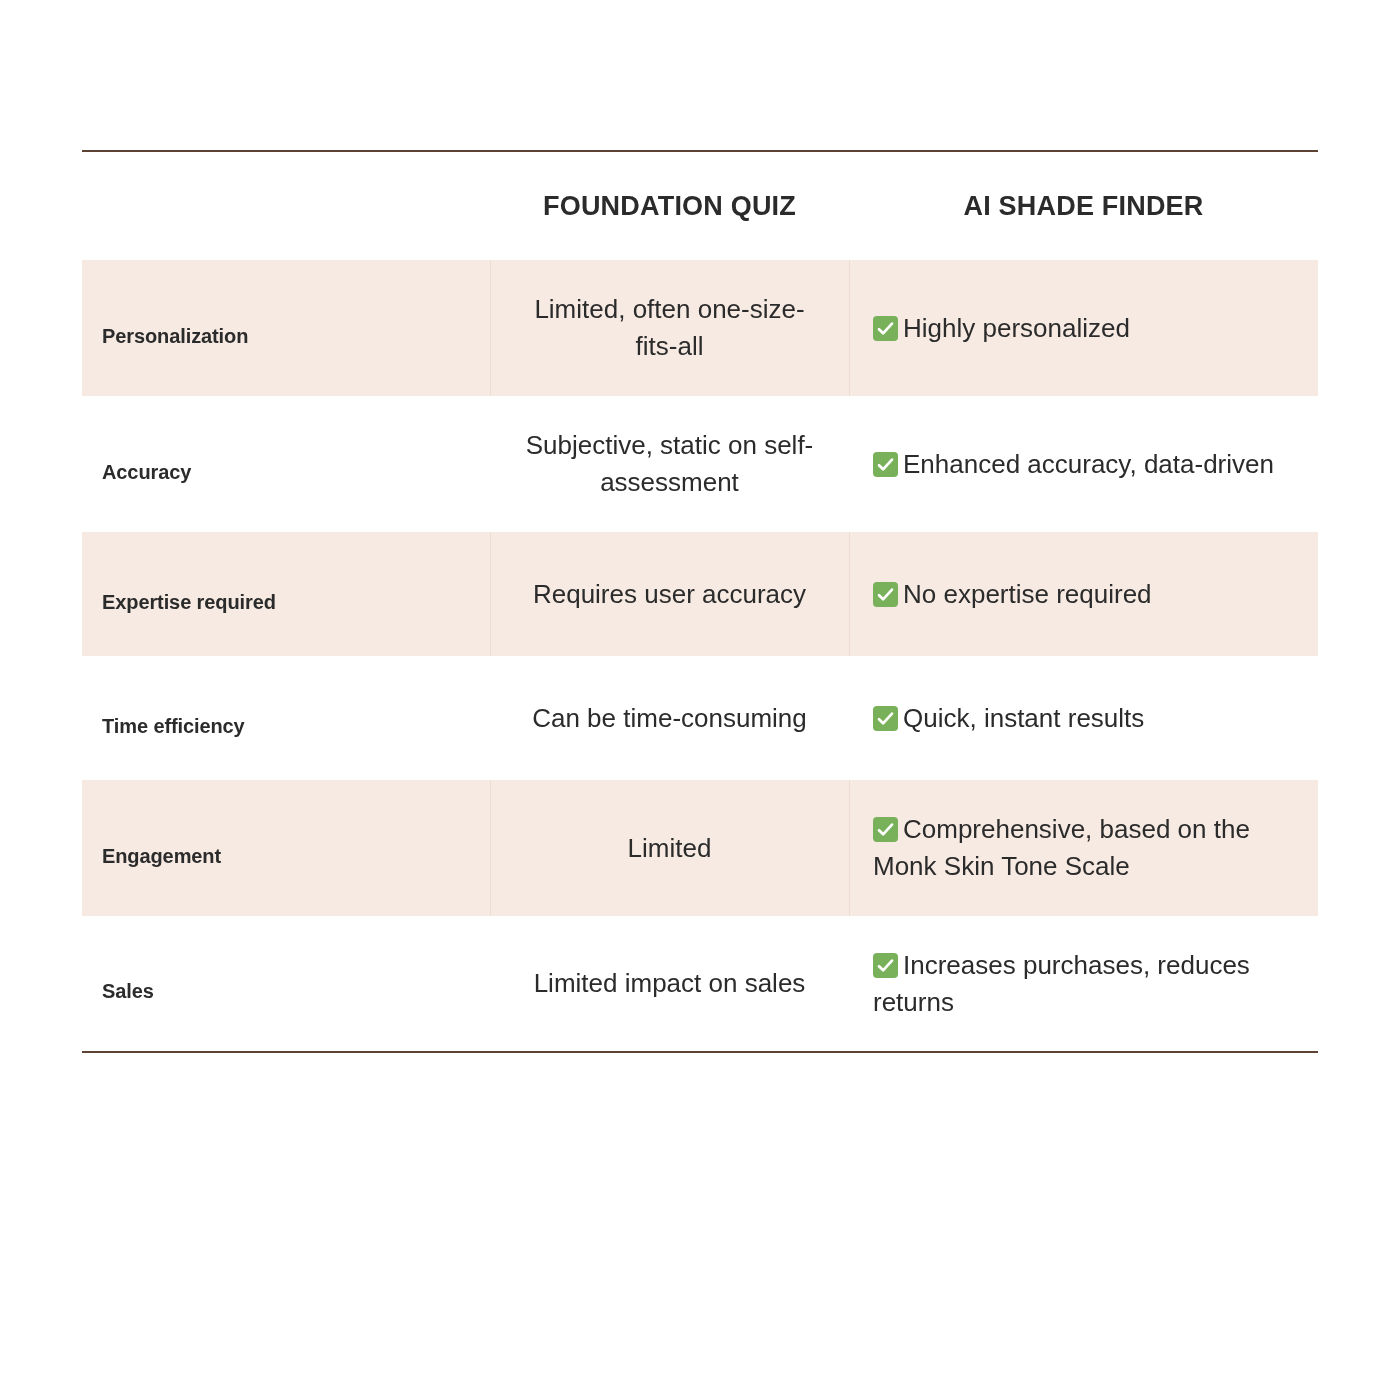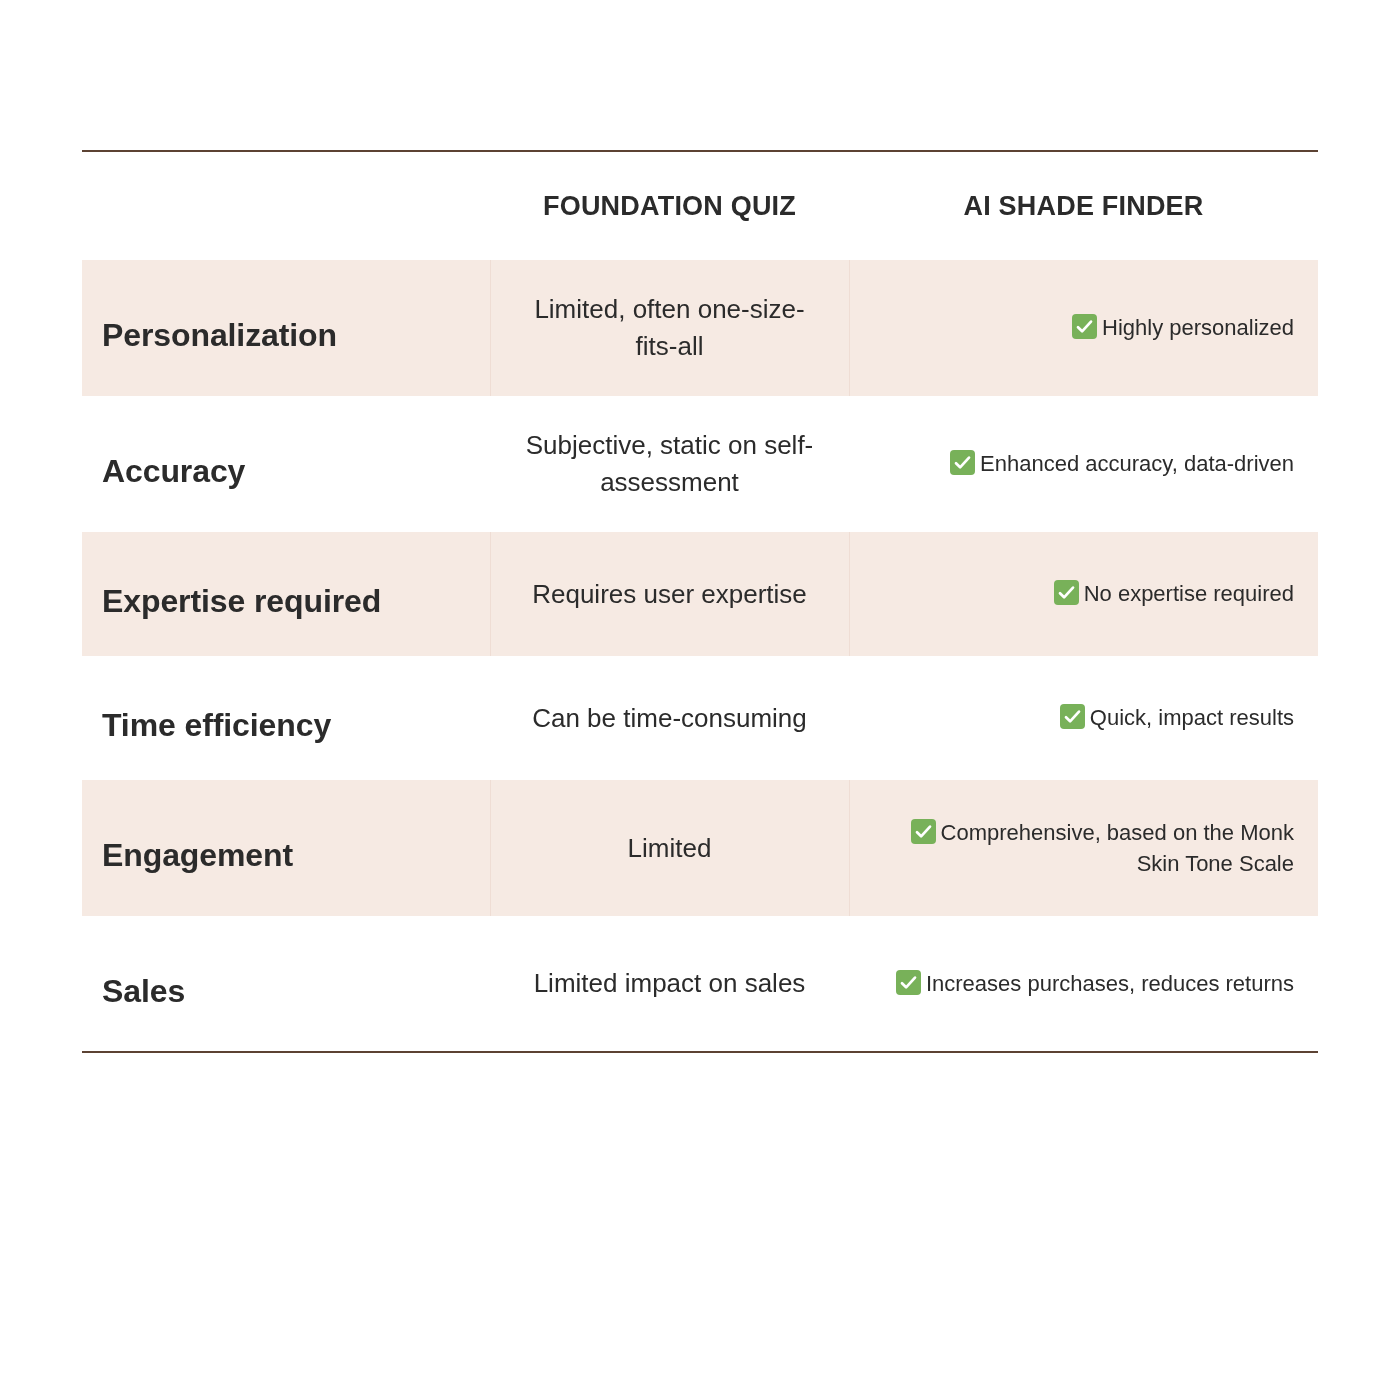--- a/index.html
+++ b/index.html
@@ -72,39 +72,39 @@
   tbody tr.plain  td { background: #ffffff; }
 
   tbody tr.shaded td.cell-quiz,
   tbody tr.shaded td.cell-ai {
     box-shadow: inset 1px 0 0 #EFDDD4;
   }
 
   td.cell-feature {
     padding: 26px 18px 10px 20px;
     font-weight: bold;
-    font-size: 32px;
+    font-size: 20px;
     line-height: 1.22;
     text-align: left;
     letter-spacing: -0.1px;
   }
 
   td.cell-quiz {
     padding: 28px 26px;
     font-size: 26px;
     line-height: 1.42;
     text-align: center;
     font-weight: normal;
   }
 
   td.cell-ai {
     padding: 8px 24px;
-    font-size: 22px;
+    font-size: 26px;
     line-height: 1.42;
-    text-align: right;
+    text-align: left;
     font-weight: normal;
   }
 
   .ai-inner {
     display: inline;
   }
 
   .check-icon {
     display: inline-block;
     width: 25px;
@@ -156,31 +156,31 @@
           </tr>
           <tr class="plain r-h1">
             <td class="cell-feature">Accuracy</td>
             <td class="cell-quiz">Subjective, static on self-assessment</td>
             <td class="cell-ai"><span class="check-icon"><svg viewBox="0 0 19 19" aria-hidden="true">
                   <path d="M3 10.2 L7.1 14.3 L16 4.6" fill="none" stroke="#FFFFFF" stroke-width="2.7" stroke-linecap="round" stroke-linejoin="round"></path>
                 </svg></span><span class="ai-inner">Enhanced accuracy, data-driven</span></td>
           </tr>
           <tr class="shaded r-h2">
             <td class="cell-feature">Expertise required</td>
-            <td class="cell-quiz">Requires user expertise</td>
+            <td class="cell-quiz">Requires user accuracy</td>
             <td class="cell-ai"><span class="check-icon"><svg viewBox="0 0 19 19" aria-hidden="true">
                   <path d="M3 10.2 L7.1 14.3 L16 4.6" fill="none" stroke="#FFFFFF" stroke-width="2.7" stroke-linecap="round" stroke-linejoin="round"></path>
                 </svg></span><span class="ai-inner">No expertise required</span></td>
           </tr>
           <tr class="plain r-h2">
             <td class="cell-feature">Time efficiency</td>
             <td class="cell-quiz">Can be time-consuming</td>
             <td class="cell-ai"><span class="check-icon"><svg viewBox="0 0 19 19" aria-hidden="true">
                   <path d="M3 10.2 L7.1 14.3 L16 4.6" fill="none" stroke="#FFFFFF" stroke-width="2.7" stroke-linecap="round" stroke-linejoin="round"></path>
-                </svg></span><span class="ai-inner">Quick, impact results</span></td>
+                </svg></span><span class="ai-inner">Quick, instant results</span></td>
           </tr>
           <tr class="shaded r-h1">
             <td class="cell-feature">Engagement</td>
             <td class="cell-quiz">Limited</td>
             <td class="cell-ai"><span class="check-icon"><svg viewBox="0 0 19 19" aria-hidden="true">
                   <path d="M3 10.2 L7.1 14.3 L16 4.6" fill="none" stroke="#FFFFFF" stroke-width="2.7" stroke-linecap="round" stroke-linejoin="round"></path>
                 </svg></span><span class="ai-inner">Comprehensive, based on the Monk Skin Tone Scale</span></td>
           </tr>
           <tr class="plain r-h1">
             <td class="cell-feature">Sales</td>

